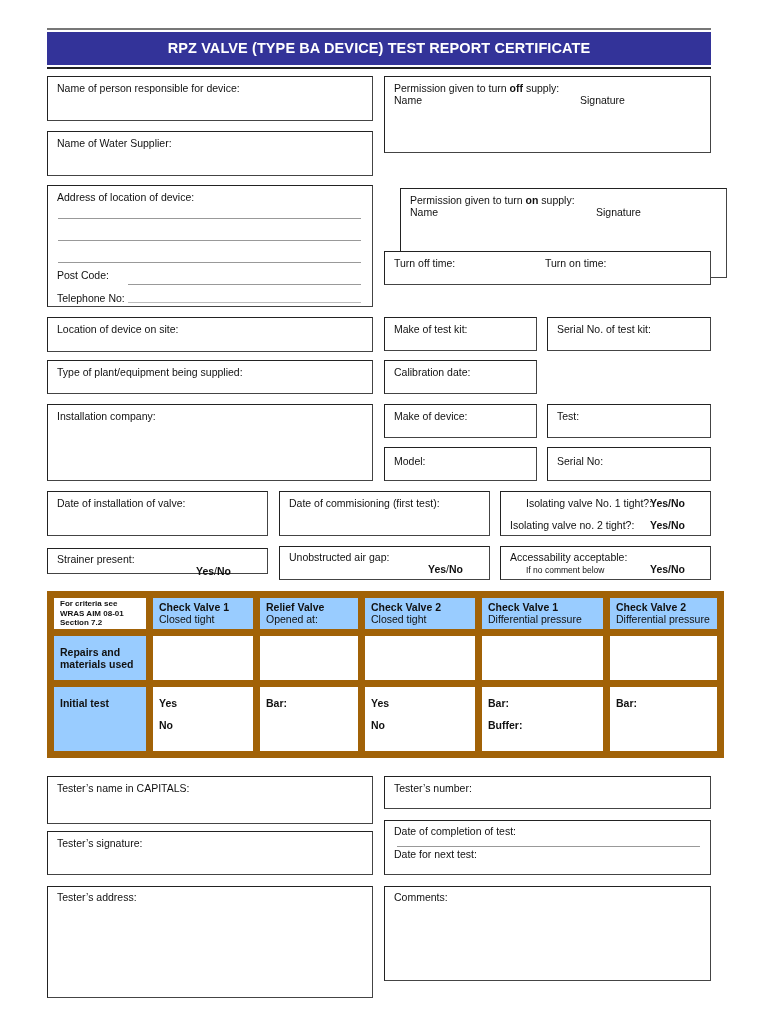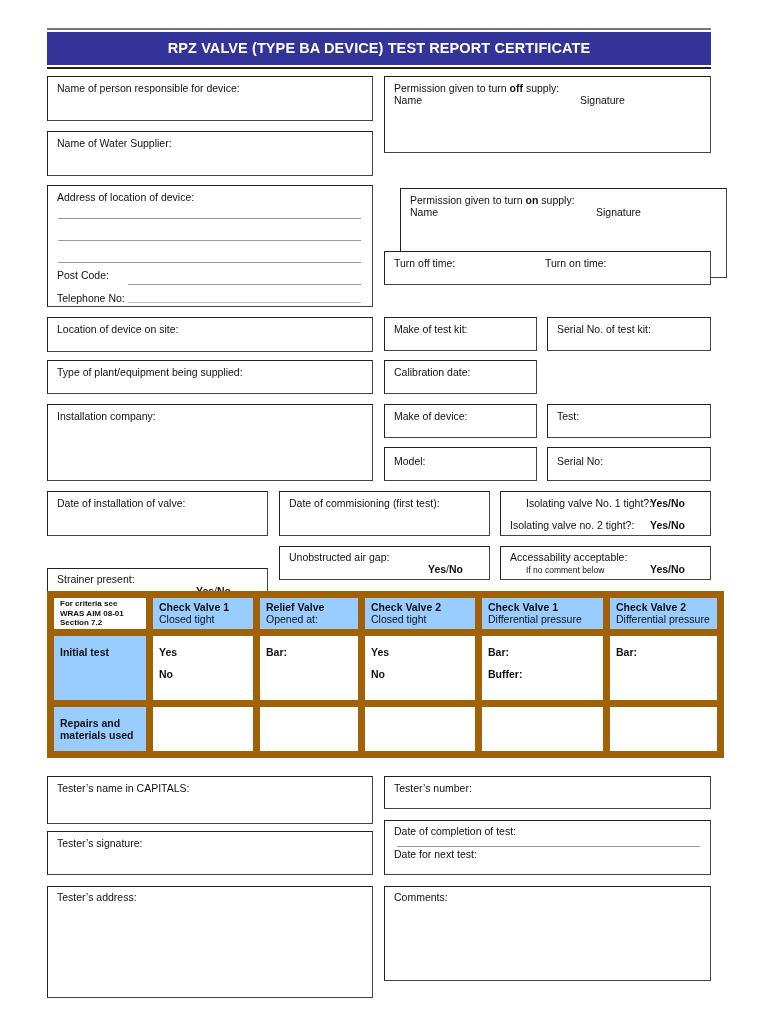--- a/index.html
+++ b/index.html
@@ -99,21 +99,21 @@
 <div class="box" style="left:279px;top:491px;width:211px;height:45px;text-align:center;">
   <span class="lbl" style="left:9px;top:5px;">Date of commisioning (first test):</span>
 </div>
 <div class="box" style="left:500px;top:491px;width:211px;height:45px;">
   <span class="lbl" style="left:25px;top:5px;">Isolating valve No. 1 tight?:</span>
   <span class="lbl bold" style="left:149px;top:5px;"><span>Yes</span><span>/</span><span>No</span></span>
   <span class="lbl" style="left:9px;top:27px;">Isolating valve no. 2 tight?:</span>
   <span class="lbl bold" style="left:149px;top:27px;"><span>Yes</span><span>/</span><span>No</span></span>
 </div>
 
-<div class="box" style="left:47px;top:568px;width:221px;height:34px;">
+<div class="box" style="left:47px;top:548px;width:221px;height:26px;">
   <span class="lbl" style="left:9px;top:4px;">Strainer present:</span>
   <span class="lbl bold" style="left:148px;top:16px;"><span>Yes</span><span style="font-weight:normal">/</span><span>No</span></span>
 </div>
 <div class="box" style="left:279px;top:546px;width:211px;height:34px;">
   <span class="lbl" style="left:9px;top:4px;">Unobstructed air gap:</span>
   <span class="lbl bold" style="left:148px;top:16px;"><span>Yes</span><span style="font-weight:normal">/</span><span>No</span></span>
 </div>
 <div class="box" style="left:500px;top:546px;width:211px;height:34px;">
   <span class="lbl" style="left:9px;top:4px;">Accessability acceptable:</span>
   <span class="lbl small" style="left:9px;top:18px;padding-left:16px;">If no comment below</span>
@@ -150,48 +150,48 @@
         </td>
     <td class="hdr">
           <div class="bold">Check Valve 1</div>
           <div>Differential pressure</div>
         </td>
     <td class="hdr">
           <div class="bold">Check Valve 2</div>
           <div>Differential pressure</div>
         </td>
   </tr>
+  <tr style="height:45px;">
+    <td class="rowh">Repairs and materials used</td>
+    <td class="cell"></td>
+    <td class="cell"></td>
+    <td class="cell"></td>
+    <td class="cell"></td>
+    <td class="cell"></td>
+  </tr>
   <tr style="height:52px;">
     <td class="rowh">Initial test</td>
     <td class="cell">
           <span class="cellline">Yes</span>
           <span class="cellline">No</span>
         </td>
     <td class="cell">
           <span class="cellline">Bar:</span>
         </td>
     <td class="cell">
           <span class="cellline">Yes</span>
           <span class="cellline">No</span>
         </td>
     <td class="cell">
           <span class="cellline">Bar:</span>
           <span class="cellline">Buffer:</span>
         </td>
     <td class="cell">
           <span class="cellline">Bar:</span>
         </td>
-  </tr>
-  <tr style="height:45px;">
-    <td class="rowh">Repairs and materials used</td>
-    <td class="cell"></td>
-    <td class="cell"></td>
-    <td class="cell"></td>
-    <td class="cell"></td>
-    <td class="cell"></td>
   </tr>
 </tbody>
   </table>
 
 <div class="box" style="left:47px;top:776px;width:326px;height:48px;">
   <span class="lbl" style="left:9px;top:5px;">Tester’s name in CAPITALS:</span>
 </div>
 <div class="box" style="left:384px;top:776px;width:327px;height:33px;">
   <span class="lbl" style="left:9px;top:5px;">Tester’s number:</span>
 </div>

